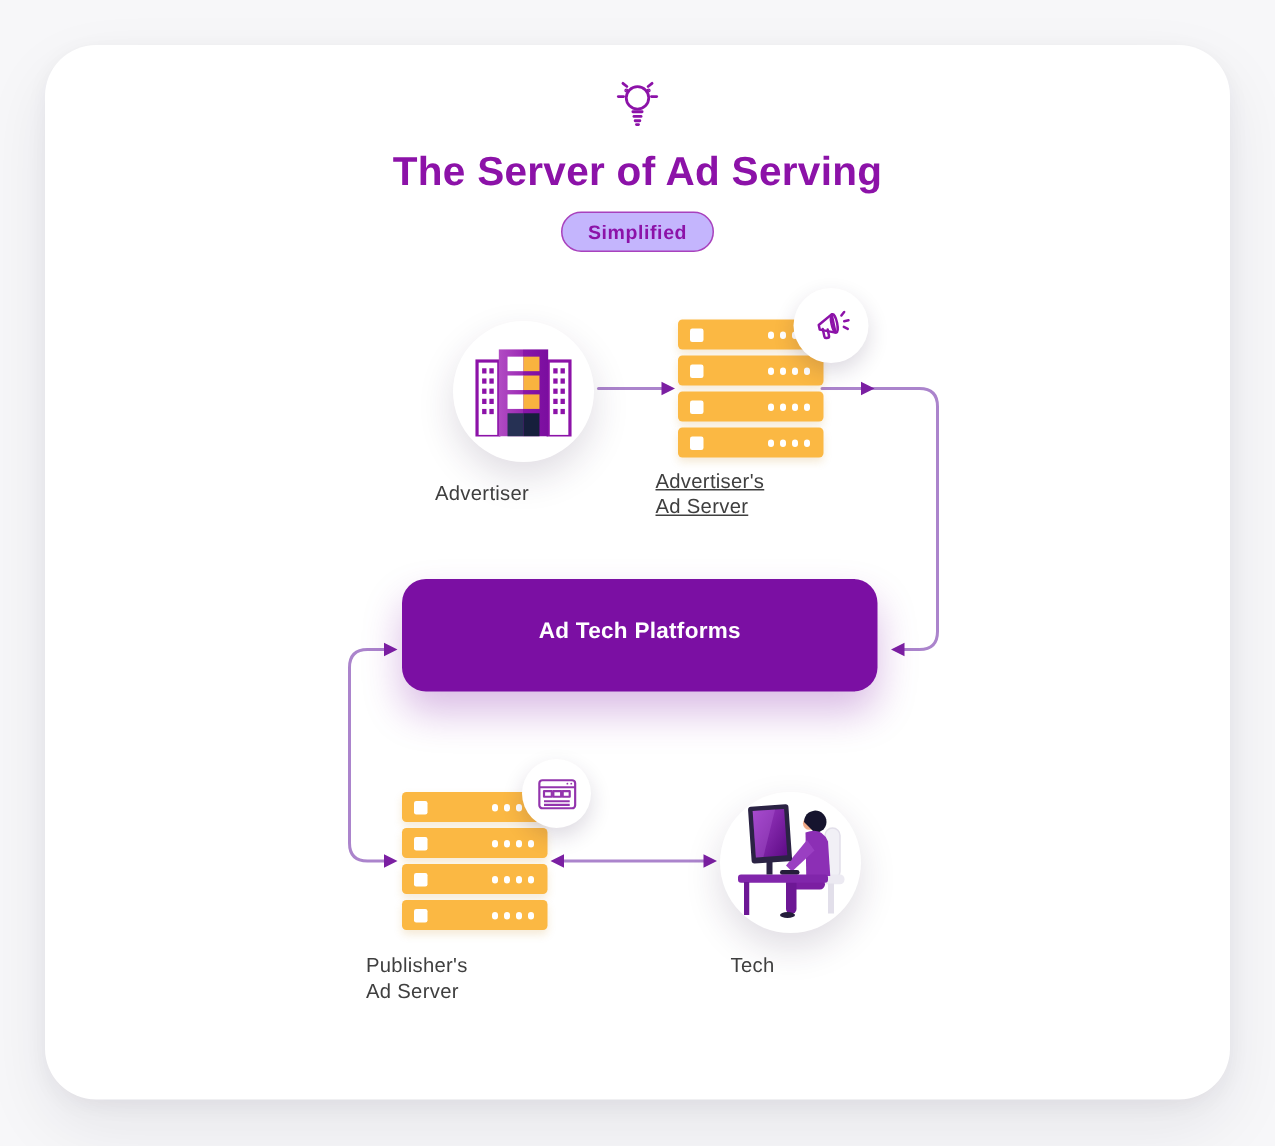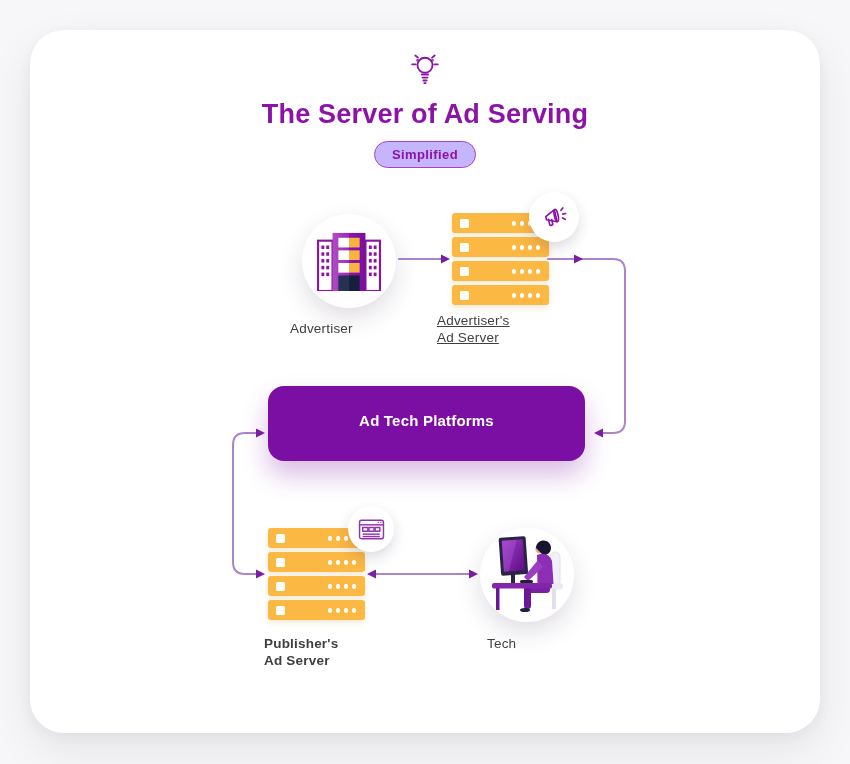--- a/index.html
+++ b/index.html
@@ -78,21 +78,21 @@
   .adtech-title { color:#fff; font-size:15px; font-weight:700; letter-spacing:0.2px; }
   .adtech-sub { color:rgba(255,255,255,.93); font-size:13.5px; letter-spacing:0.2px; }
   
   .node-label {
     position:absolute; text-align:left;
     font-size:13.5px; line-height:1.28; color: var(--color-label-text, #3f3f3f);
     letter-spacing:0.2px;
   }
   .advertiser-label { left:290px; top:320px; width:120px; }
   .adv-server-label { left:437px; top:312px; width:120px;text-decoration:underline; }
-  .pub-server-label { left:264px; top:635px; width:120px;font-weight:bold; }
+  .pub-server-label { left:244px; top:635px; width:120px; }
   .user-label { left:487px; top:635px; width:80px; }
 </style>
 </head>
 <body>
 
 <div class="card"></div>
 
 <svg class="connectors" viewBox="0 0 850 764">
 
   <path class="line" d="M 399 259 H 441"></path>

